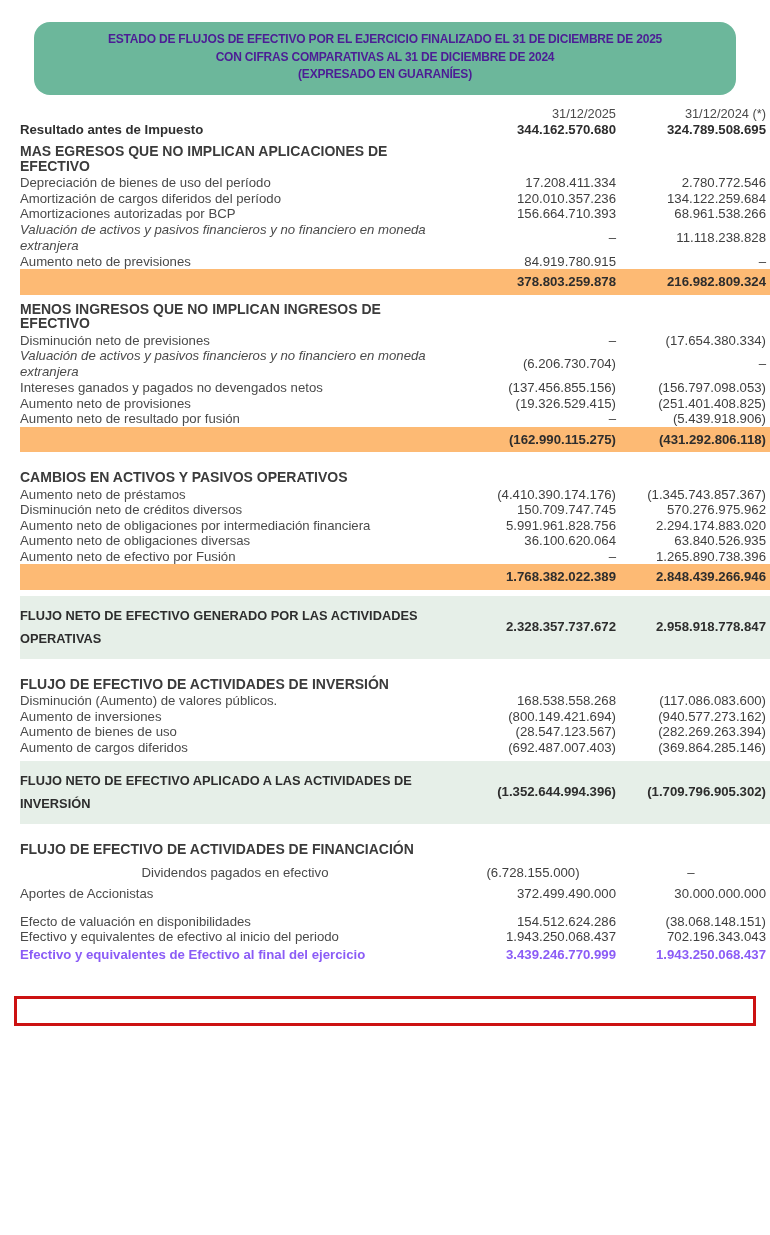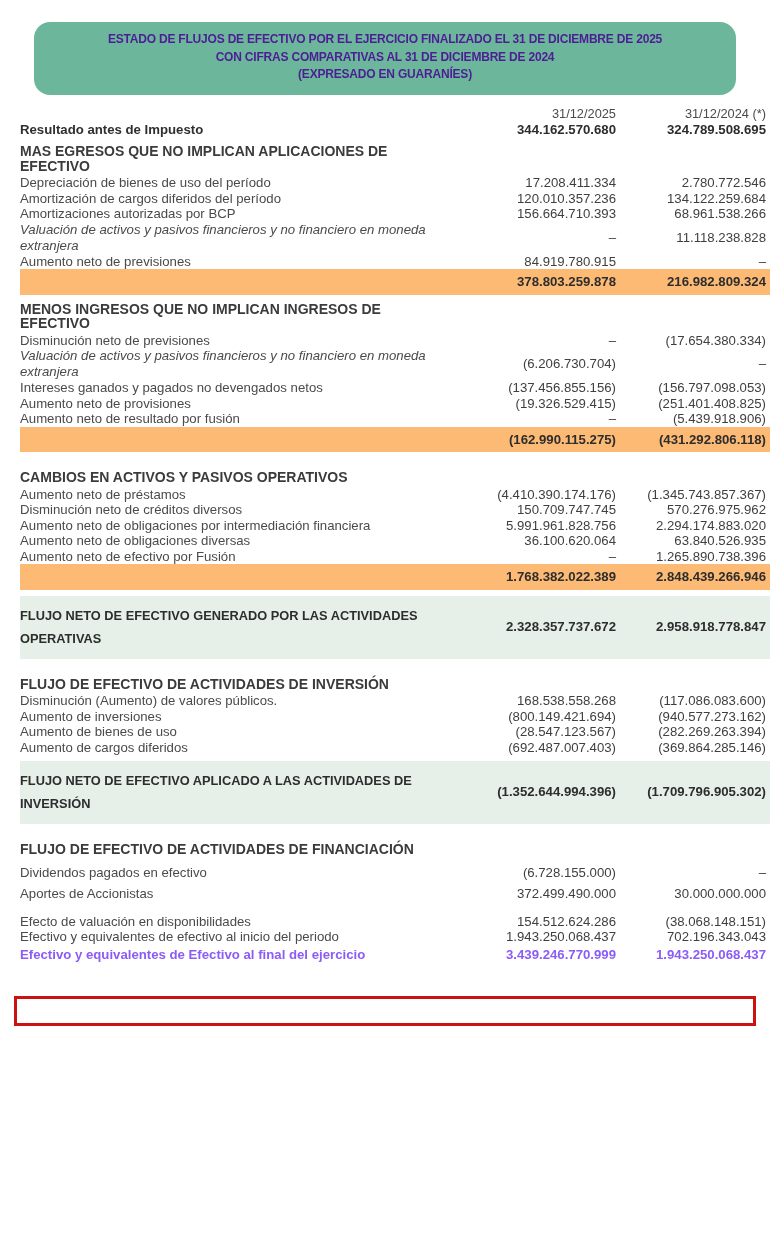--- a/index.html
+++ b/index.html
@@ -127,20 +127,21 @@
     padding-bottom: 2px;
   }
   tr.spacer td { height: 11px; padding: 0; font-size: 0; line-height: 0; }
   tr.spacer-sm td { height: 6px; padding: 0; font-size: 0; line-height: 0; }
 
   
   tr.flagged td {
     position: relative;
     padding-top: 6px;
     padding-bottom: 6px;
+    text-align: center;
   }
   #redbox {
     position: absolute;
     left: 14px;
     top: 996px;
     width: 742px;
     height: 30px;
     box-sizing: border-box;
     border: 3px solid #cc1111;
     pointer-events: none;

